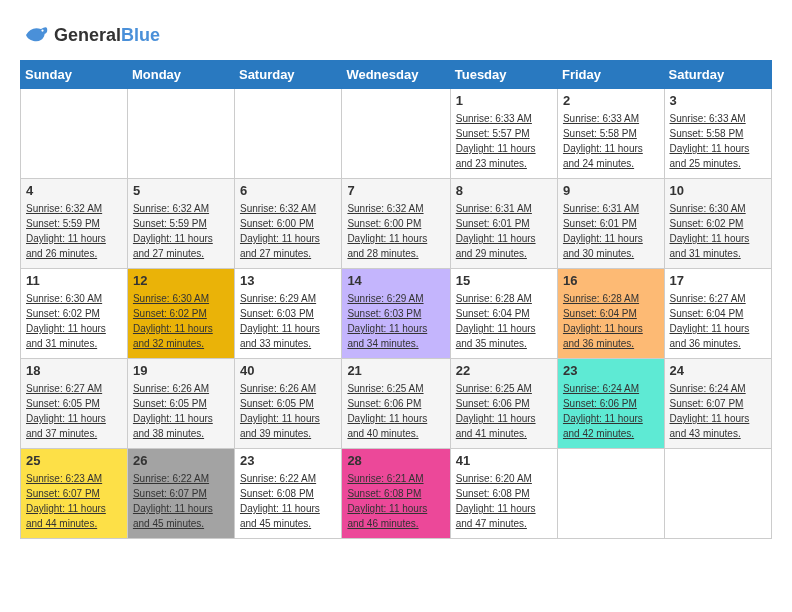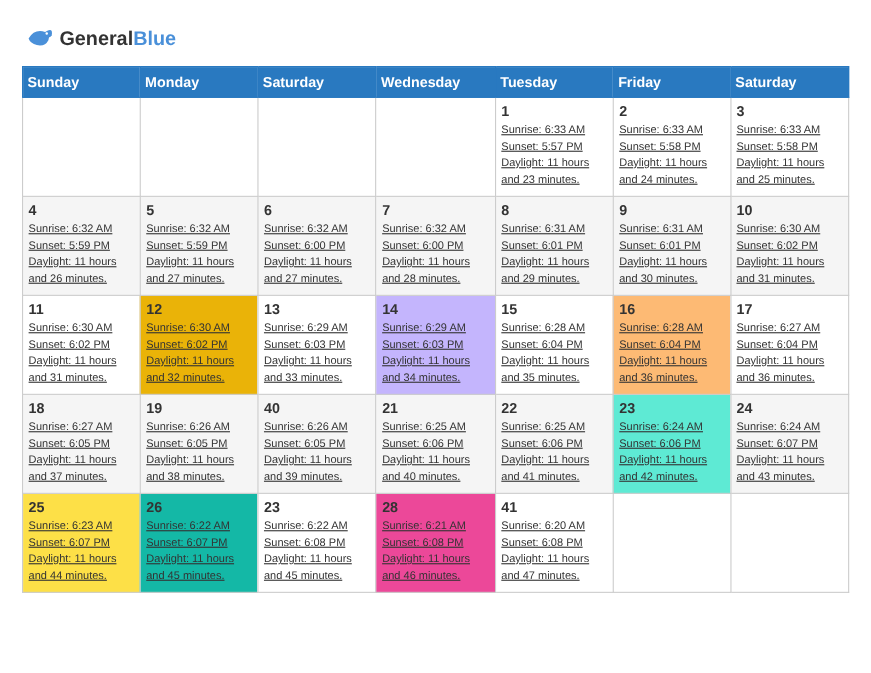--- a/index.html
+++ b/index.html
@@ -219,21 +219,21 @@
         <td style="background-color: rgb(245, 245, 245); margin-top: 34px;">
           <div class="day-num">24</div>
           <div class="day-info">Sunrise: 6:24 AM<br>Sunset: 6:07 PM<br>Daylight: 11 hours and 43 minutes.</div>
         </td>
       </tr>
       <tr>
         <td style="background-color: #fde047;">
           <div class="day-num">25</div>
           <div class="day-info">Sunrise: 6:23 AM<br>Sunset: 6:07 PM<br>Daylight: 11 hours and 44 minutes.</div>
         </td>
-        <td style="background-color: #14b8a6;">
+        <td style="background-color: #a3a3a3;">
           <div class="day-num">26</div>
           <div class="day-info">Sunrise: 6:22 AM<br>Sunset: 6:07 PM<br>Daylight: 11 hours and 45 minutes.</div>
         </td>
         <td style="background-color: rgb(255, 255, 255);">
           <div class="day-num">23</div>
           <div class="day-info">Sunrise: 6:22 AM<br>Sunset: 6:08 PM<br>Daylight: 11 hours and 45 minutes.</div>
         </td>
         <td style="background-color: #ec4899;">
           <div class="day-num">28</div>
           <div class="day-info">Sunrise: 6:21 AM<br>Sunset: 6:08 PM<br>Daylight: 11 hours and 46 minutes.</div>

